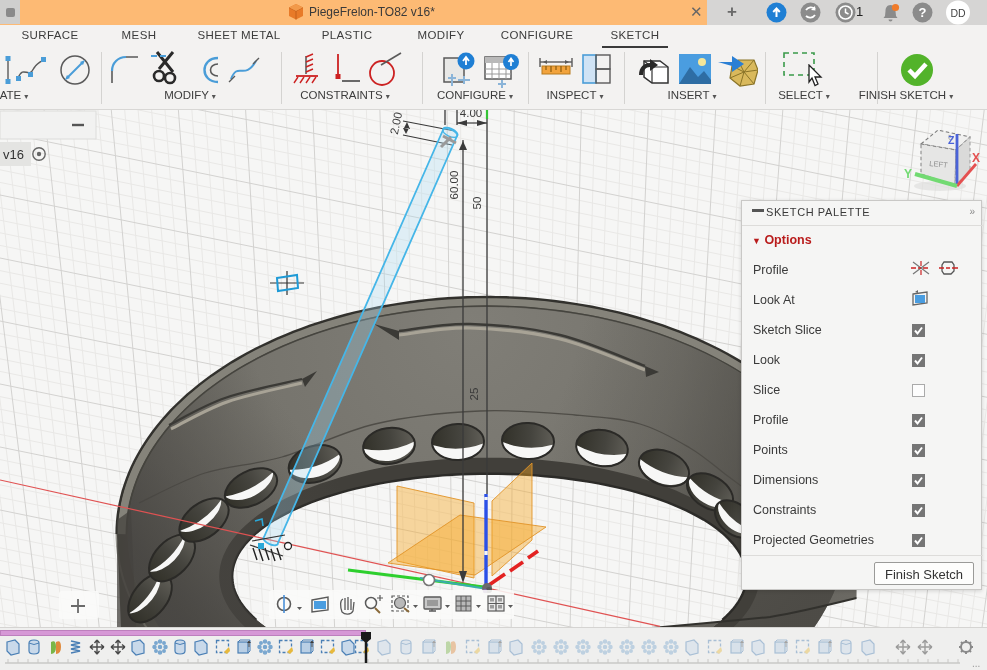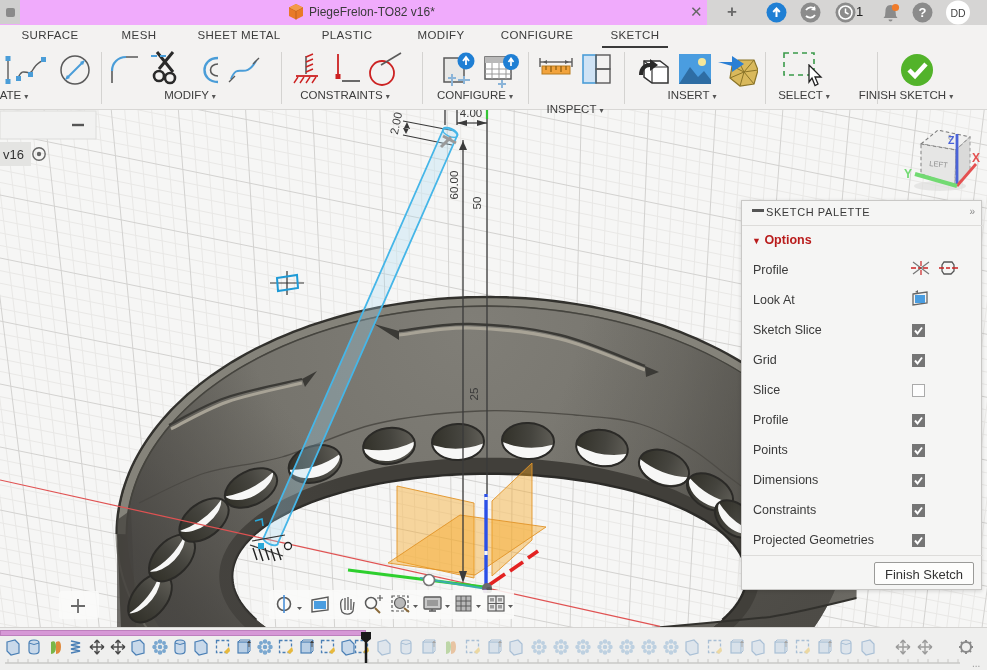--- a/index.html
+++ b/index.html
@@ -205,21 +205,21 @@
         <rect x="498" y="605" width="4" height="3.5" fill="#9a9a9a"></rect>
         <path d="M508,605 L513,605 L510.5,608 Z" fill="#5a5a5a"></path>
         <rect x="0" y="111" width="96" height="28" fill="#f2f2f1" stroke="#dcdcda" stroke-width="1"></rect>
         <path d="M72,125 L84,125" stroke="#555" stroke-width="2.4"></path>
         <rect x="0" y="142" width="31" height="24" fill="#e4e4e2"></rect>
         <text x="3" y="159" font-family="Liberation Sans, sans-serif" font-size="13" fill="#333">v16</text>
         <circle cx="39" cy="154" r="6.2" fill="none" stroke="#666" stroke-width="1.4"></circle>
         <circle cx="39" cy="154" r="2.2" fill="#666"></circle>
       </g>
     </svg>
-<div style="position:absolute;left:0;top:0;width:987px;height:25px;background:#f0abfc">
+<div style="position:absolute;left:0;top:0;width:987px;height:25px;background:#fdba74">
       <div style="position:absolute;left:0;top:0;width:20px;height:24px;background:#cfcfce"></div>
       <div style="position:absolute;left:6px;top:8px;width:9px;height:9px;background:#8a8a8a;border-radius:2px"></div>
       <svg style="position:absolute;left:287px;top:3px" width="18" height="18" viewBox="0 0 18 18">
         <path d="M9,1 L16,4.5 L16,13 L9,16.5 L2,13 L2,4.5 Z" fill="#e87a28"></path>
         <path d="M2,4.5 L9,8 L16,4.5 M9,8 L9,16.5" stroke="#c4601a" stroke-width="1" fill="none"></path>
         <path d="M9,1 L16,4.5 L9,8 L2,4.5 Z" fill="#f29a4a"></path>
       </svg>
       <div style="position:absolute;left:309px;top:5px;font:12px 'Liberation Sans',sans-serif;color:#3a3a3a">PiegeFrelon-TO82 v16*</div>
       <div style="position:absolute;left:690px;top:3px;font:15px 'Liberation Sans',sans-serif;color:#666">✕</div>
       <div style="position:absolute;left:707px;top:0;width:280px;height:25px;background:#d6d5d4"></div>
@@ -260,21 +260,21 @@
     <div style="position:absolute;left:347px;top:29px;transform:translateX(-50%);font:11.5px 'Liberation Sans',sans-serif;color:#3c3c3c;letter-spacing:0.4px">PLASTIC</div>
     <div style="position:absolute;left:441px;top:29px;transform:translateX(-50%);font:11.5px 'Liberation Sans',sans-serif;color:#3c3c3c;letter-spacing:0.4px">MODIFY</div>
     <div style="position:absolute;left:537px;top:29px;transform:translateX(-50%);font:11.5px 'Liberation Sans',sans-serif;color:#3c3c3c;letter-spacing:0.4px">CONFIGURE</div>
     <div style="position:absolute;left:635px;top:29px;transform:translateX(-50%);font:11.5px 'Liberation Sans',sans-serif;color:#3c3c3c;letter-spacing:0.4px">SKETCH</div>
     <div style="position:absolute;left:602px;top:46px;width:66px;height:3px;background:#3a3a3a"></div>
     <div style="position:absolute;left:0;top:48px;width:987px;height:62px;background:#f3f2f1;border-bottom:1px solid #d8d7d5"></div>
     <div style="position:absolute;left:14px;top:89px;transform:translateX(-50%);font:11.5px 'Liberation Sans',sans-serif;color:#3c3c3c;white-space:nowrap">ATE <span style="font-size:8px;color:#555">▾</span></div>
     <div style="position:absolute;left:190px;top:89px;transform:translateX(-50%);font:11.5px 'Liberation Sans',sans-serif;color:#3c3c3c;white-space:nowrap">MODIFY <span style="font-size:8px;color:#555">▾</span></div>
     <div style="position:absolute;left:345px;top:89px;transform:translateX(-50%);font:11.5px 'Liberation Sans',sans-serif;color:#3c3c3c;white-space:nowrap">CONSTRAINTS <span style="font-size:8px;color:#555">▾</span></div>
     <div style="position:absolute;left:475px;top:89px;transform:translateX(-50%);font:11.5px 'Liberation Sans',sans-serif;color:#3c3c3c;white-space:nowrap">CONFIGURE <span style="font-size:8px;color:#555">▾</span></div>
-    <div style="position:absolute;left:575px;top:103px;transform:translateX(-50%);font:11.5px 'Liberation Sans',sans-serif;color:#3c3c3c;white-space:nowrap">INSPECT <span style="font-size:8px;color:#555">▾</span></div>
+    <div style="position:absolute;left:575px;top:89px;transform:translateX(-50%);font:11.5px 'Liberation Sans',sans-serif;color:#3c3c3c;white-space:nowrap">INSPECT <span style="font-size:8px;color:#555">▾</span></div>
     <div style="position:absolute;left:692px;top:89px;transform:translateX(-50%);font:11.5px 'Liberation Sans',sans-serif;color:#3c3c3c;white-space:nowrap">INSERT <span style="font-size:8px;color:#555">▾</span></div>
     <div style="position:absolute;left:804px;top:89px;transform:translateX(-50%);font:11.5px 'Liberation Sans',sans-serif;color:#3c3c3c;white-space:nowrap">SELECT <span style="font-size:8px;color:#555">▾</span></div>
     <div style="position:absolute;left:906px;top:89px;transform:translateX(-50%);font:11.5px 'Liberation Sans',sans-serif;color:#3c3c3c;white-space:nowrap">FINISH SKETCH <span style="font-size:8px;color:#555">▾</span></div>
     <div style="position:absolute;left:101px;top:52px;width:1px;height:52px;background:#d4d3d1"></div>
     <div style="position:absolute;left:281px;top:52px;width:1px;height:52px;background:#d4d3d1"></div>
     <div style="position:absolute;left:422px;top:52px;width:1px;height:52px;background:#d4d3d1"></div>
     <div style="position:absolute;left:528px;top:52px;width:1px;height:52px;background:#d4d3d1"></div>
     <div style="position:absolute;left:624px;top:52px;width:1px;height:52px;background:#d4d3d1"></div>
     <div style="position:absolute;left:765px;top:52px;width:1px;height:52px;background:#d4d3d1"></div>
     <div style="position:absolute;left:877px;top:52px;width:1px;height:52px;background:#d4d3d1"></div>
@@ -380,21 +380,21 @@
     </svg>
 <div style="position:absolute;left:741px;top:200px;width:241px;height:390px;background:#f5f5f4;border:1px solid #c9c8c6;box-shadow:0 1px 4px rgba(0,0,0,0.15)">
       <div style="position:absolute;left:10px;top:8px;width:12px;height:2.5px;background:#555"></div>
       <div style="position:absolute;left:24px;top:5px;font:11px 'Liberation Sans',sans-serif;color:#3a3a3a;letter-spacing:0.6px">SKETCH PALETTE</div>
       <div style="position:absolute;right:6px;top:5px;font:10px 'Liberation Sans',sans-serif;color:#888">»</div>
       <div style="position:absolute;left:0px;top:24px;width:241px;height:1px;background:#dddcda"></div>
       <div style="position:absolute;left:10px;top:32px;font:bold 12.5px 'Liberation Sans',sans-serif;color:#b91c1c"><span style="font-size:9px">▼</span> Options</div>
       <div style="position:absolute;left:11px;top:62px;font:12.5px 'Liberation Sans',sans-serif;color:#3a3a3a">Profile</div>
       <div style="position:absolute;left:11px;top:92px;font:12.5px 'Liberation Sans',sans-serif;color:#3a3a3a">Look At</div>
       <div style="position:absolute;left:11px;top:122px;font:12.5px 'Liberation Sans',sans-serif;color:#3a3a3a">Sketch Slice</div>
-      <div style="position:absolute;left:11px;top:152px;font:12.5px 'Liberation Sans',sans-serif;color:#3a3a3a">Grid</div>
+      <div style="position:absolute;left:11px;top:152px;font:12.5px 'Liberation Sans',sans-serif;color:#3a3a3a">Look</div>
       <div style="position:absolute;left:11px;top:182px;font:12.5px 'Liberation Sans',sans-serif;color:#3a3a3a">Slice</div>
       <div style="position:absolute;left:11px;top:212px;font:12.5px 'Liberation Sans',sans-serif;color:#3a3a3a">Profile</div>
       <div style="position:absolute;left:11px;top:242px;font:12.5px 'Liberation Sans',sans-serif;color:#3a3a3a">Points</div>
       <div style="position:absolute;left:11px;top:272px;font:12.5px 'Liberation Sans',sans-serif;color:#3a3a3a">Dimensions</div>
       <div style="position:absolute;left:11px;top:302px;font:12.5px 'Liberation Sans',sans-serif;color:#3a3a3a">Constraints</div>
       <div style="position:absolute;left:11px;top:332px;font:12.5px 'Liberation Sans',sans-serif;color:#3a3a3a">Projected Geometries</div>
       <svg style="position:absolute;left:168px;top:58px" width="22" height="18" viewBox="0 0 22 18">
         <path d="M3,3 L19,15 M3,15 L19,3" stroke="#777" stroke-width="1.2"></path>
         <path d="M1,9 L6,9 M8,9 L11,9 M13,9 L18,9" stroke="#cc2222" stroke-width="1.4"></path>
         <path d="M11,2 L11,7 M11,11 L11,16" stroke="#cc2222" stroke-width="1.2"></path>

